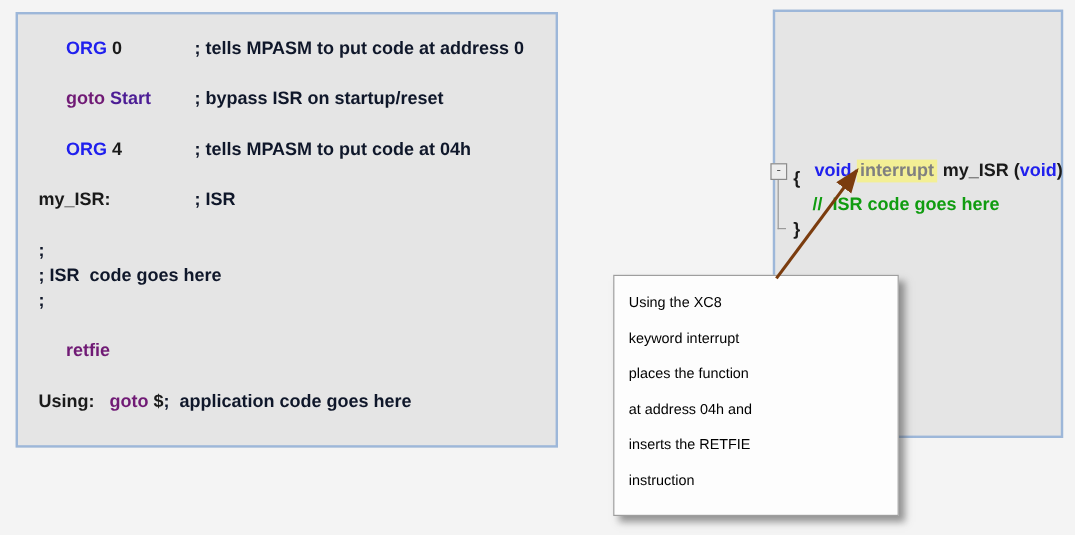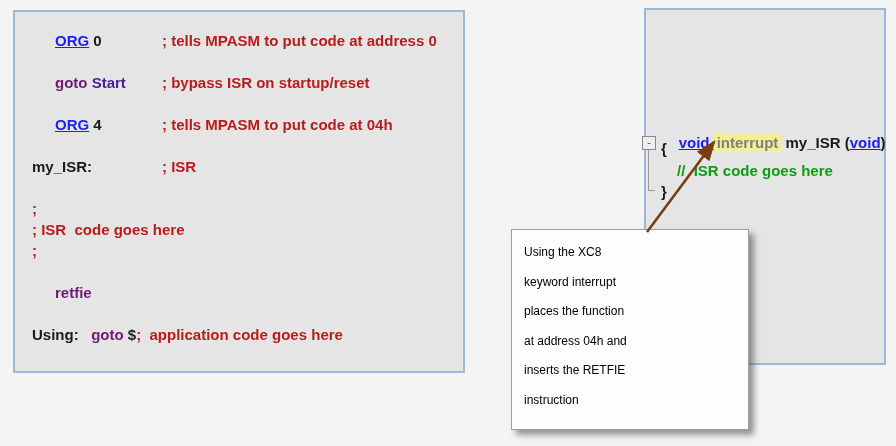--- a/index.html
+++ b/index.html
@@ -20,24 +20,24 @@
   .panel-c   { left: 644px; top: 8px; width: 242px; height: 357px; z-index: 1; }
 
   .code { position: absolute; inset: 0; padding-top: 18px; font-weight: bold; font-size: 15px; }
   .ln { position: relative; height: 21px; line-height: 21px; }
   .seg { position: absolute; top: 0; white-space: pre; }
   .ind-a { left: 40px; }
   .ind-b { left: 17px; }
   .cmt { left: 147px; }
   .pre { white-space: pre; }
 
-  .kw-bright { color: #2020ee; text-decoration: underline; }
+  .kw-bright { color: #2020ee; }
   .kw-navy   { color: #701a75; }
   .lbl-purple{ color: #4c1d95; }
-  .grn       { color: #b91c1c; }
+  .grn       { color: #0f172a; }
   .blk       { color: #1a1a1a; }
 
   
   .cline { position: absolute; white-space: pre; font-weight: bold; font-size: 15px; line-height: 19px; }
   .cl1 { left: 16px; top: 104px; }
   .cl2 { left: 15px; top: 129px; color: #1a1a1a; }
   .cl3 { left: 31px; top: 151px; color: #109c10; }
   .cl4 { left: 15px; top: 172px; color: #1a1a1a; }
   .hl  { background: #f3ef95; color: #808080; padding: 1px 3px; }
 

